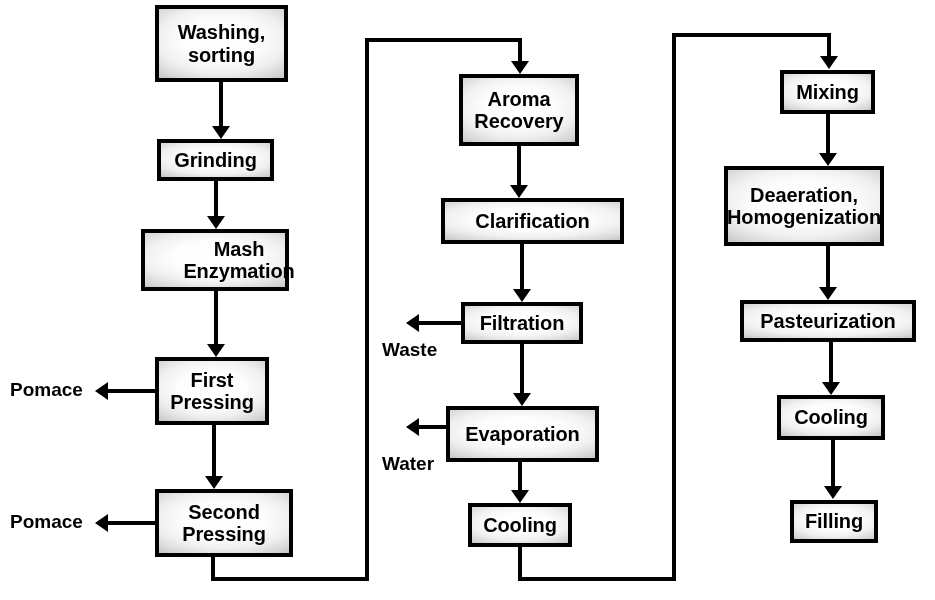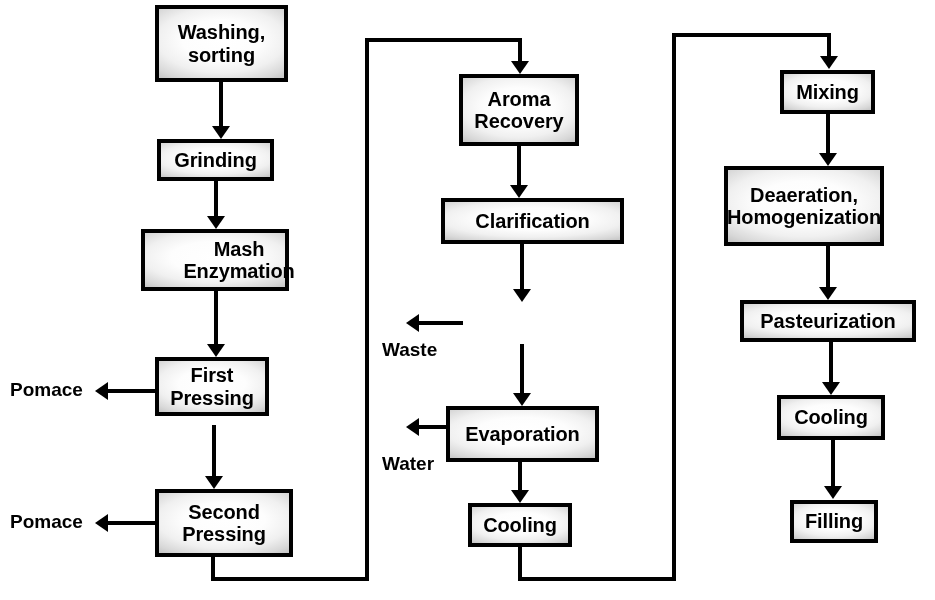--- a/index.html
+++ b/index.html
@@ -80,39 +80,42 @@
 
   <div class="node" id="n-grinding" style="left:157px; top:139px; width:117px; height:42px; font-size:20px;">
     <span class="node-label">Grinding</span>
   </div>
 
   <div class="node" id="n-mash" style="left:141px; top:229px; width:148px; height:62px; font-size:20px;padding-left:48px;">
     <span class="node-label">Mash
 Enzymation</span>
   </div>
 
-  <div class="node" id="n-first" style="left:155px; top:357px; width:114px; height:59px; font-size:20px;align-items:center;">
+  <div class="node" id="n-first" style="left:155px; top:357px; width:114px; height:68px; font-size:20px;align-items:center;">
     <span class="node-label">First
 Pressing</span>
   </div>
 
   <div class="node" id="n-second" style="left:155px; top:489px; width:138px; height:68px; font-size:20px;">
     <span class="node-label">Second
 Pressing</span>
   </div>
 
   <div class="node" id="n-aroma" style="left:459px; top:74px; width:120px; height:72px; font-size:20px;">
     <span class="node-label">Aroma
 Recovery</span>
   </div>
 
   <div class="node" id="n-clar" style="left:441px; top:198px; width:183px; height:46px; font-size:20px;">
     <span class="node-label">Clarification</span>
   </div>
 
+  <div class="node" id="n-filt" style="left:461px; top:302px; width:122px; height:42px; font-size:20px;">
+    <span class="node-label">Filtration</span>
+  </div>
 
   <div class="node" id="n-evap" style="left:446px; top:406px; width:153px; height:56px; font-size:20px;">
     <span class="node-label">Evaporation</span>
   </div>
 
   <div class="node" id="n-coolm" style="left:468px; top:503px; width:104px; height:44px; font-size:20px;">
     <span class="node-label">Cooling</span>
   </div>
 
   <div class="node" id="n-mix" style="left:780px; top:70px; width:95px; height:44px; font-size:20px;">

